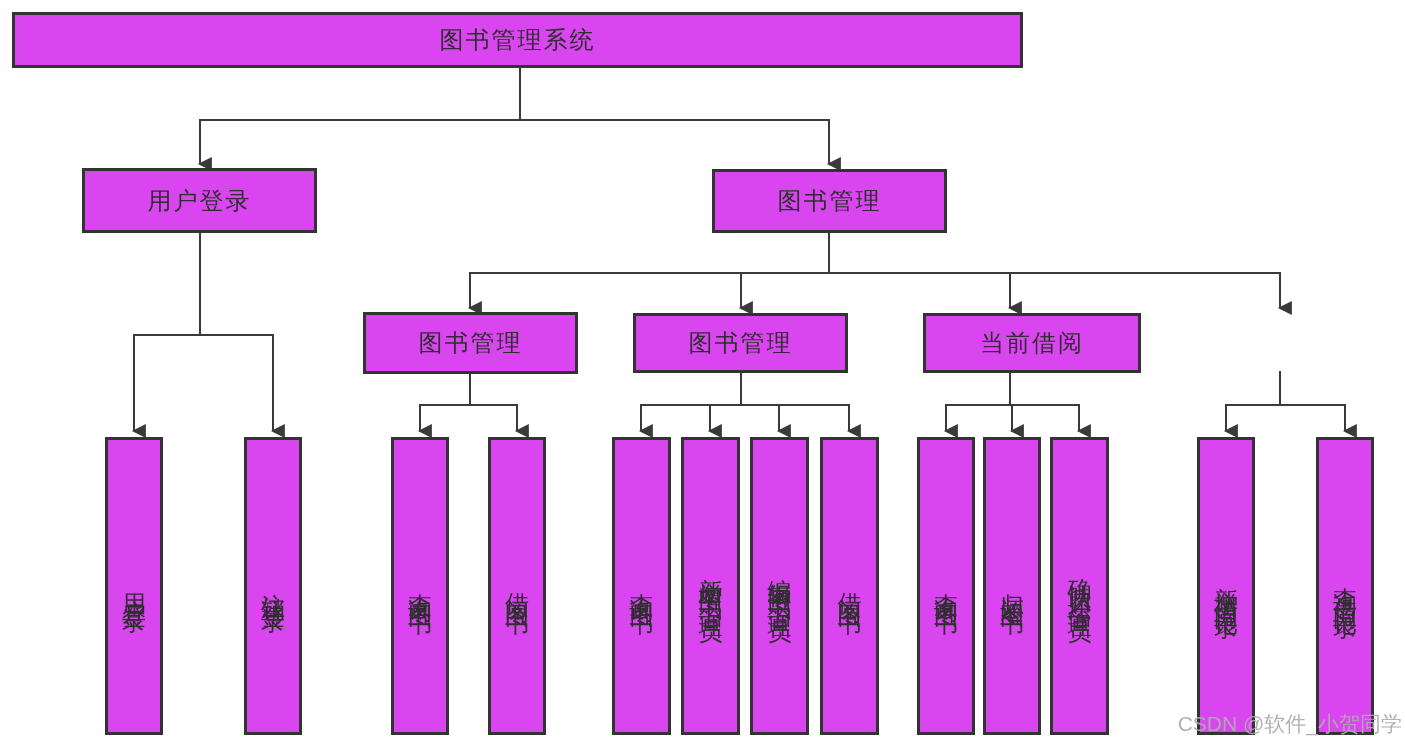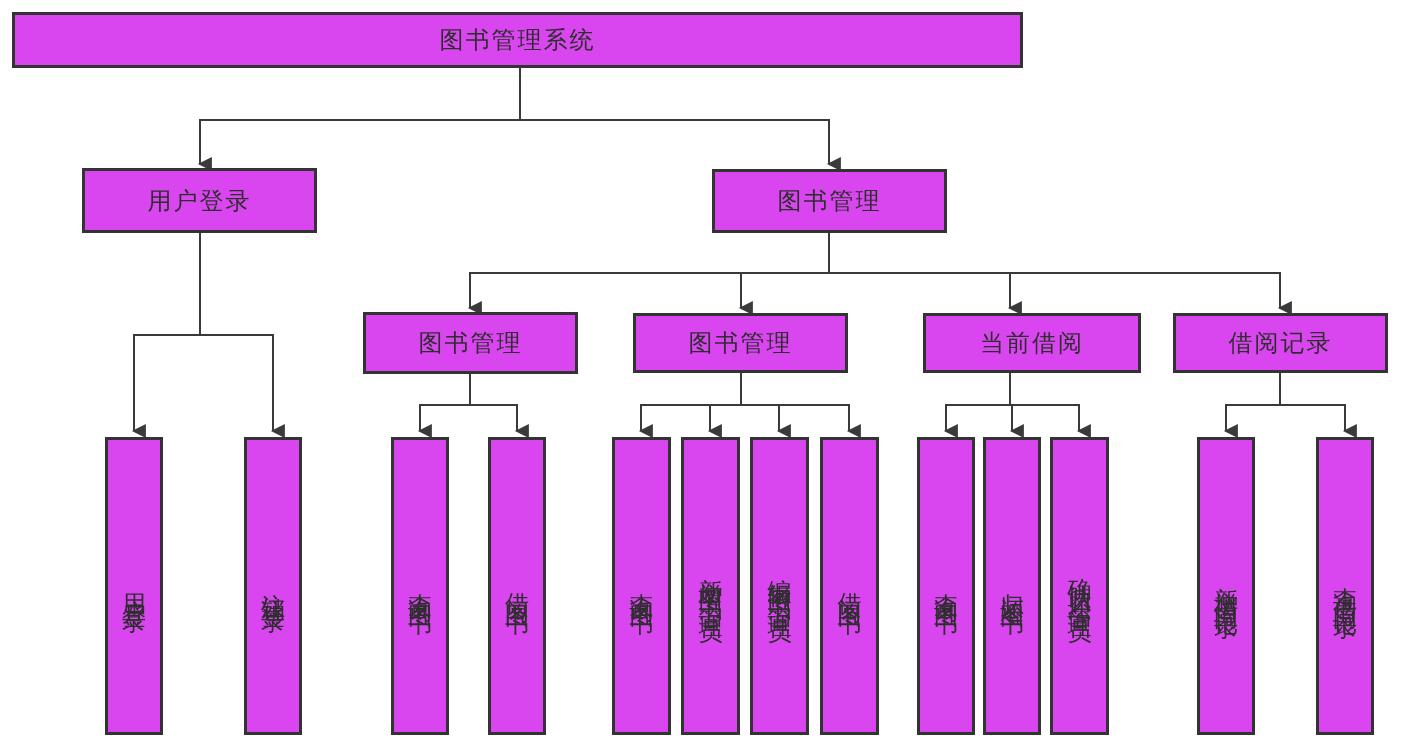--- a/index.html
+++ b/index.html
@@ -112,23 +112,20 @@
 
   <div class="node hbox" style="left:363px; top:312px; width:215px; height:62px;">
     <span class="label">图书管理</span>
   </div>
   <div class="node hbox" style="left:633px; top:313px; width:215px; height:60px;">
     <span class="label">图书管理</span>
   </div>
   <div class="node hbox" style="left:903px; top:313px; width:218px; height:60px;margin-left:20px;">
     <span class="label">当前借阅</span>
   </div>
-  <div class="node hbox" style="left:1173px; top:313px; width:215px; height:60px;">
-    <span class="label">借阅记录</span>
-  </div>
 
   <div class="node vbox" style="left:105px; top:437px; width:58px; height:298px;">
     <span class="label">用户登录</span>
   </div>
   <div class="node vbox" style="left:244px; top:437px; width:58px; height:298px;">
     <span class="label">注销登录</span>
   </div>
 
   <div class="node vbox" style="left:391px; top:437px; width:58px; height:298px;">
     <span class="label">查询图书</span>
@@ -160,14 +157,15 @@
     <span class="label">确认归还（管理员）</span>
   </div>
 
   <div class="node vbox" style="left:1197px; top:437px; width:58px; height:298px;">
     <span class="label">新增借阅记录</span>
   </div>
   <div class="node vbox" style="left:1316px; top:437px; width:58px; height:298px;">
     <span class="label">查询借阅记录</span>
   </div>
 
+  <div class="watermark">CSDN @软件_小贺同学</div>
 
 </div>
 
 </body></html>

